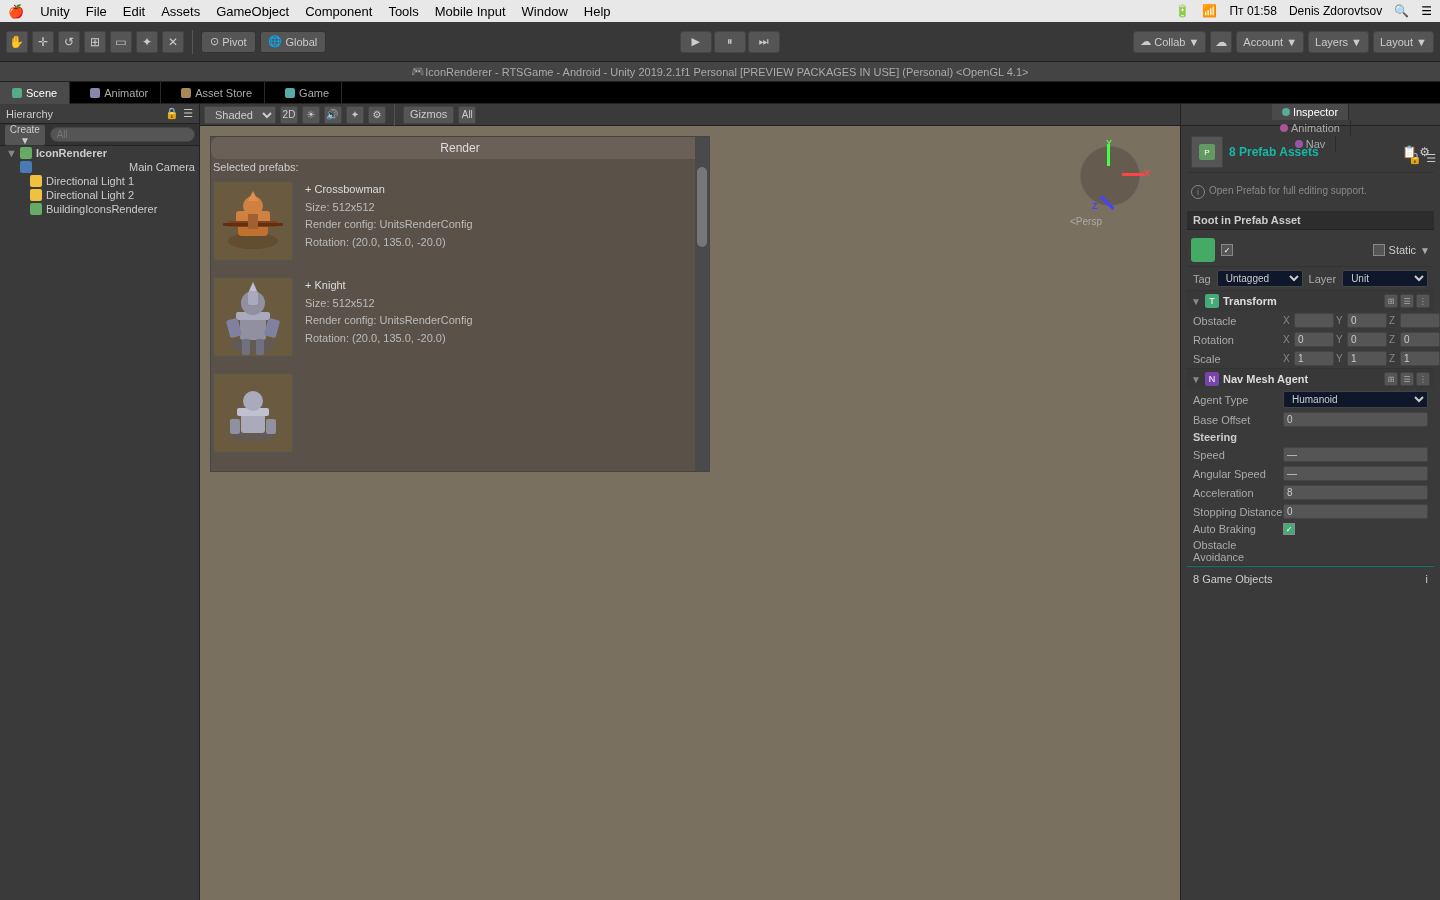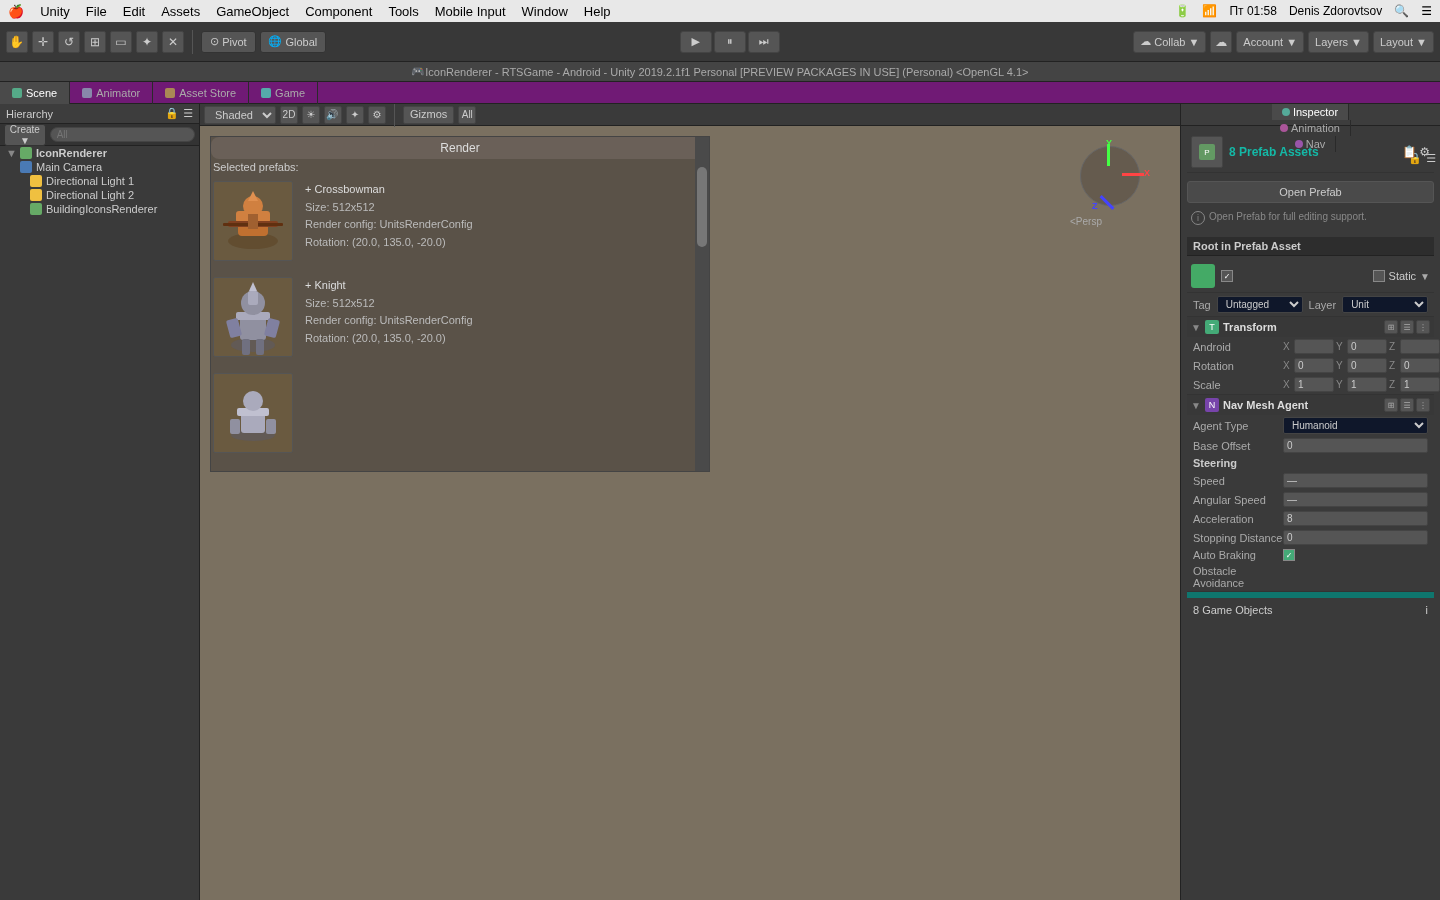--- a/index.html
+++ b/index.html
@@ -15,21 +15,21 @@
     .title-bar { height: 20px; background: #444; display: flex; align-items: center; justify-content: center; font-size: 11px; color: #aaa; border-bottom: 1px solid #222; }
     .toolbar-btn { background: #555; border: 1px solid #333; border-radius: 3px; color: #ccc; padding: 2px 8px; font-size: 11px; cursor: pointer; height: 22px; display: flex; align-items: center; gap: 3px; }
     .toolbar-sep { width: 1px; height: 24px; background: #555; margin: 0 4px; }
     .toolbar-icon { width: 22px; height: 22px; background: #555; border: 1px solid #444; border-radius: 2px; display: flex; align-items: center; justify-content: center; cursor: pointer; font-size: 12px; }
     .play-controls { display: flex; gap: 2px; margin: 0 auto; }
     .play-btn { width: 32px; height: 22px; background: #555; border: 1px solid #444; border-radius: 3px; display: flex; align-items: center; justify-content: center; cursor: pointer; color: #ccc; }
     .top-right-btns { display: flex; align-items: center; gap: 4px; }
     .dropdown-btn { background: #555; border: 1px solid #444; border-radius: 3px; padding: 2px 6px; font-size: 11px; color: #ccc; cursor: pointer; height: 22px; display: flex; align-items: center; gap: 3px; }
 
     
-    .tab-row { height: 22px; background: #701a75; display: flex; align-items: center; border-bottom: 1px solid #222; }
+    .tab-row { height: 22px; background: #000000; display: flex; align-items: center; border-bottom: 1px solid #222; gap: 8px; }
     .tab { padding: 2px 12px; height: 22px; display: flex; align-items: center; cursor: pointer; font-size: 11px; color: #aaa; border-right: 1px solid #2a2a2a; }
     .tab.active { background: #4a4a4a; color: #fff; }
     .tab .tab-icon { width: 10px; height: 10px; background: #888; border-radius: 2px; margin-right: 4px; display: inline-block; }
     .tab .tab-icon.scene { background: #5a8; }
     .tab .tab-icon.animator { background: #88a; }
     .tab .tab-icon.assetstore { background: #a85; }
     .tab .tab-icon.game { background: #5aa; }
 
     
     .main-layout { display: flex; height: calc(900px - 22px - 40px - 20px - 22px); }
@@ -216,21 +216,21 @@
     <div class="search-bar">
       <button class="toolbar-btn" style="padding:1px 4px;font-size:10px;">Create ▼</button>
       <input type="text" placeholder="All" style="background: rgb(85, 85, 85); border: 1px solid rgb(68, 68, 68); border-radius: 10px; color: rgb(204, 204, 204); font-size: 10px; padding: 1px 6px; width: 100%; outline: none;">
     </div>
     <div class="hierarchy-content">
       <div class="tree-item root">
         <span class="arrow">▼</span>
         <span class="item-icon obj"></span>
         <span>IconRenderer</span>
       </div>
-      <div class="tree-item" style="padding-left:20px;">
+      <div class="tree-item" style="padding-left:20px;justify-content:space-between;">
         <span class="item-icon camera"></span>
         <span>Main Camera</span>
       </div>
       <div class="tree-item" style="padding-left:30px;">
         <span class="item-icon light"></span>
         <span>Directional Light 1</span>
       </div>
       <div class="tree-item" style="padding-left:30px;">
         <span class="item-icon light"></span>
         <span>Directional Light 2</span>
@@ -379,21 +379,20 @@
           </svg>
         </div>
         <span class="asset-title">8 Prefab Assets</span>
         <div style="margin-left:auto;display:flex;gap:2px;">
           <span style="cursor:pointer;font-size:12px;">📋</span>
           <span style="cursor:pointer;font-size:12px;">⚙</span>
         </div>
       </div>
 
       
-      <button class="open-prefab-btn">Open Prefab</button>
 
       
       <div class="open-prefab-info">
         <div class="info-icon">i</div>
         <span>Open Prefab for full editing support.</span>
       </div>
 
       
       <div class="section-title">Root in Prefab Asset</div>
 
@@ -426,21 +425,21 @@
           <span class="component-arrow">▼</span>
           <div class="component-icon transform">T</div>
           <span class="component-title">Transform</span>
           <div class="component-btns">
             <div class="component-btn">⊞</div>
             <div class="component-btn">☰</div>
             <div class="component-btn">⋮</div>
           </div>
         </div>
         <div class="prop-row">
-          <span class="prop-label">Android</span>
+          <span class="prop-label">Obstacle</span>
           <div class="prop-fields">
             <div class="prop-field">
               <span class="prop-axis">X</span>
               <input class="prop-input" type="text" value="" style="">
             </div>
             <div class="prop-field">
               <span class="prop-axis">Y</span>
               <input class="prop-input" type="text" value="0" style="">
             </div>
             <div class="prop-field">
@@ -529,19 +528,19 @@
         <div class="prop-row">
           <span class="prop-label">Auto Braking</span>
           <div class="checkbox-prop"></div>
         </div>
         <div class="prop-row">
           <span class="prop-label">Obstacle Avoidance</span>
         </div>
       </div>
 
       
-      <div style="padding:4px 6px;border-top:6px solid #0f766e;display:flex;align-items:center;justify-content:space-between;">
+      <div style="padding:4px 6px;border-top:1px solid #0f766e;display:flex;align-items:center;justify-content:space-between;">
         <span>8 Game Objects</span>
         <span style="cursor:pointer;">ℹ</span>
       </div>
     </div>
   </div>
 </div>
 
 </body></html>

